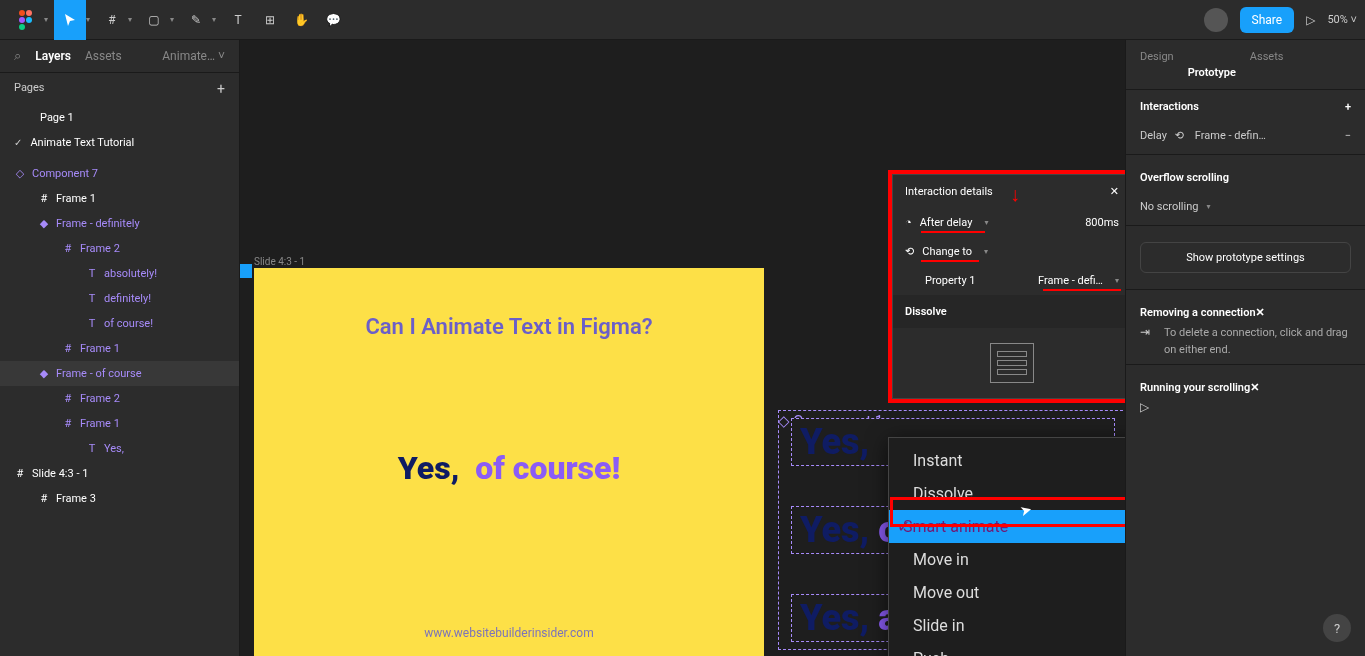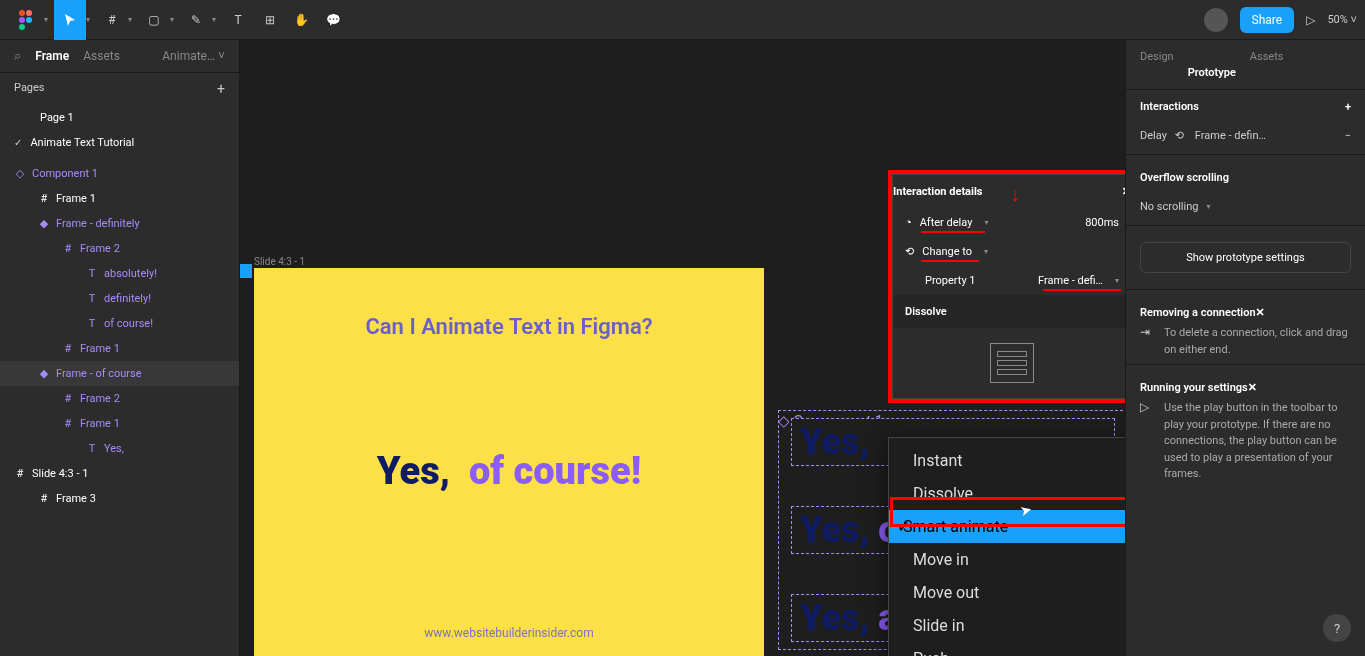--- a/index.html
+++ b/index.html
@@ -28,21 +28,21 @@
   .layer-item.purple { color: #a78bfa; }
   .layer-item.sel { background: #383838; }
   .layer-item .icon { width: 12px; display:inline-flex; justify-content:center; color: inherit; }
   .section-divider { height: 6px; }
 
   .canvas { background: #1e1e1e; position: relative; overflow: hidden; }
   .blue-tab { position: absolute; top: 224px; left: 0; width: 12px; height: 14px; background: #18a0fb; }
   .slide-label { position: absolute; top: 216px; left: 14px; font-size: 10px; color: #888; }
   .slide { position: absolute; top: 228px; left: 14px; width: 510px; height: 412px; background: #fde047; color: #0f1c63; display:flex; flex-direction:column; align-items:center; }
   .slide h2 { color: #6b5fc9; font-weight: 600; font-size: 22px; margin-top: 46px; }
-  .slide .big { margin-top: 110px; font-size: 38px; font-weight: 900; }
+  .slide .big { margin-top: 110px; font-size: 32px; font-weight: 900; }
   .slide .big .course { color: #8b5cf6; }
   .slide .url { margin-top: auto; margin-bottom: 40px; color: #7c74b9; font-size: 12px; }
   .comp-label { position: absolute; top: 372px; left: 538px; font-size: 15px; color: #a78bfa; }
   .comp-frame { position: absolute; top: 370px; left: 538px; width: 350px; height: 240px; border: 1px dashed #a78bfa; padding: 10px 12px; display:flex; flex-direction:column; gap:40px; justify-content:center; }
   .comp-frame .row { background:#1e1e1e; border:1px dashed #a78bfa; padding:2px 8px; }
   .comp-frame .t { font-size: 36px; font-weight: 900; color: #0f1c63; white-space: nowrap; }
   .comp-frame .t .course { color: #8b5cf6; }
   .prot-dot { position: absolute; top: 398px; left: 578px; width: 8px; height:8px; background:#a78bfa; transform:rotate(45deg); }
 
   .right-panel { background: #2c2c2c; border-left: 1px solid #1a1a1a; padding: 0; overflow-y: auto; }
@@ -55,37 +55,37 @@
   .proto-btn { margin: 10px 14px; width: calc(100% - 28px); background: transparent; border: 1px solid #444; color: #fff; border-radius: 6px; padding: 8px 0; font-size: 11px; cursor: pointer; }
   .info-sec { padding: 0 14px 10px; font-size: 11px; color: #aaa; line-height: 1.5; }
   .info-head { display:flex; padding: 10px 14px 6px; font-size:11px; font-weight:600; }
   .info-row { display:flex; gap:10px; padding: 0 14px; }
   .info-row .icon { flex:0 0 14px; color:#ccc; }
   hr.sep { border: none; border-top: 1px solid #1a1a1a; margin: 6px 0; }
 
   
   .popup-wrap { position: absolute; top: 130px; left: 648px; width: 248px; border: 4px solid #ff0000; z-index: 50; }
   .popup { background: #2c2c2c; border: 1px solid #444; }
-  .popup-head { display:flex; justify-content:space-between; padding: 10px 0; font-size: 11px; font-weight:700; }
+  .popup-head { display:flex; justify-content:space-between; padding: 10px 12px; font-size: 11px; font-weight:400; }
   .popup-row { display:flex; align-items:center; gap:8px; padding: 8px 12px; font-size: 11px; position:relative; }
   .popup-row .label { color:#fff; }
   .popup-row .val { margin-left: auto; color:#fff; }
   .popup-row .chev { color:#888; font-size:8px; margin-left:4px; }
   .underline-red { position:absolute; bottom:4px; left:28px; width:64px; height:2px; background:#ff0000; }
   .underline-red2 { position:absolute; bottom:4px; left:28px; width:58px; height:2px; background:#ff0000; }
   .underline-red3 { position:absolute; bottom:4px; right:10px; width:78px; height:2px; background:#ff0000; }
   .red-arrow { position:absolute; top:142px; left:770px; z-index:60; color:#ff0000; font-size:20px; }
   .anim-head { padding: 10px 12px; font-size:11px; font-weight:600; background:#262626; }
   .anim-preview { height: 70px; display:flex; align-items:center; justify-content:center; background:#2c2c2c; }
   .anim-preview .box { width:44px; height:40px; display:flex; flex-direction:column; gap:3px; align-items:center; justify-content:center; border:1px solid #888; padding:4px; }
   .anim-preview .box .bar { width:30px; height:6px; border:1px solid #888; }
 
   .dropdown { position:absolute; top:397px; left:648px; width:248px; background:#1e1e1e; border:1px solid #444; z-index:70; padding:6px 0; box-shadow:0 4px 20px rgba(0,0,0,0.6); }
   .dropdown .opt { padding: 7px 24px; font-size: 16px; color:#ddd; cursor:pointer; position:relative; }
-  .dropdown .opt.sel { background:#18a0fb; color:#000000;padding-left:14px; }
+  .dropdown .opt.sel { background:#18a0fb; color:#701a75;padding-left:14px; }
   .dropdown .opt.sel::before { content:"✓"; position:absolute; left:8px; }
   .dd-border { position:absolute; top:457px; left:650px; width:244px; height:30px; border:3px solid #ff0000; z-index:72; pointer-events:none; }
   .cursor { position:absolute; top:462px; left:780px; z-index:80; font-size:14px; color:#fff; transform:rotate(-15deg); }
 
   .help { position:absolute; bottom:14px; right:14px; width:28px; height:28px; border-radius:50%; background:#444; display:flex; align-items:center; justify-content:center; color:#ccc; font-size:13px; cursor:pointer; z-index:90; }
 </style>
 </head>
 <body>
 
 <div class="app">
@@ -121,37 +121,37 @@
       <div class="avatar"></div>
       <button class="share-btn">Share</button>
       <div class="play">▷</div>
       <div class="zoom"><span>50%</span> ˅</div>
     </div>
   </div>
 
   <div class="left-panel">
     <div class="panel-tabs">
       <span class="search">⌕</span>
-      <span class="active">Frame</span>
+      <span class="active">Layers</span>
       <span>Assets</span>
       <span class="file"><span>Animate…</span> ˅</span>
     </div>
     <div class="pages-head">
       <span>Pages</span>
       <span class="plus">+</span>
     </div>
     <div class="page-item" style="padding-left:40px">Page 1</div>
     <div class="page-item current">
         <span>Animate Text Tutorial</span>
       </div>
     <div class="section-divider"></div>
     <div id="layer-tree">
         <div class="layer-item purple" style="padding-left: 14px;">
           <span class="icon">◇</span>
-          <span>Component 1</span>
+          <span>Component 7</span>
         </div>
         <div class="layer-item" style="padding-left: 38px;">
           <span class="icon">#</span>
           <span>Frame 1</span>
         </div>
         <div class="layer-item purple" style="padding-left: 38px;">
           <span class="icon">◆</span>
           <span>Frame - definitely</span>
         </div>
         <div class="layer-item purple" style="padding-left: 62px;">
@@ -301,23 +301,22 @@
     <div class="info-head">
       <span>Removing a connection</span>
       <span>✕</span>
     </div>
     <div class="info-row">
       <span class="icon">⇥</span>
       <div class="info-sec" style="padding:0">To delete a connection, click and drag on either end.</div>
     </div>
     <hr class="sep">
     <div class="info-head">
-      <span>Running your settings</span>
+      <span>Running your scrolling</span>
       <span>✕</span>
     </div>
     <div class="info-row">
       <span class="icon">▷</span>
-      <div class="info-sec" style="padding:0">Use the play button in the toolbar to play your prototype. If there are no connections, the play button can be used to play a presentation of your frames.</div>
     </div>
   </div>
 </div>
 
 <div class="help">?</div>
 
 </body></html>

